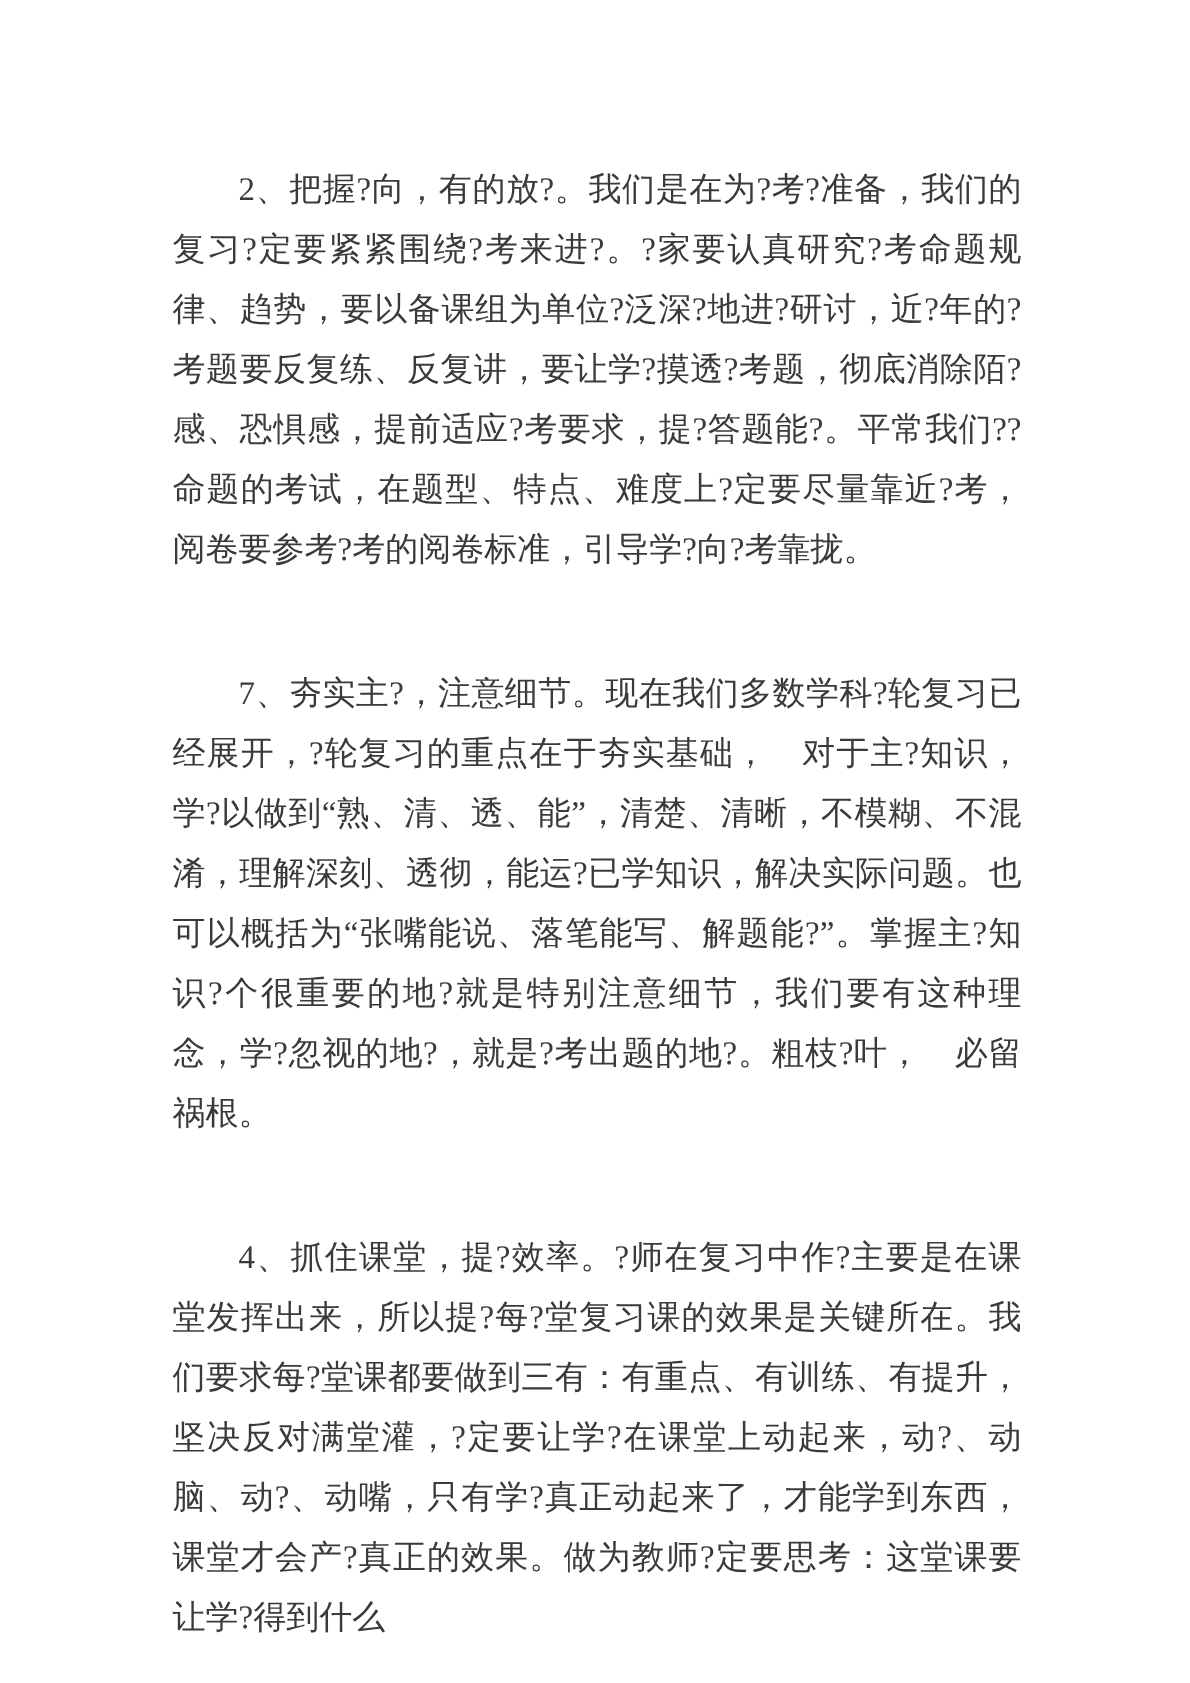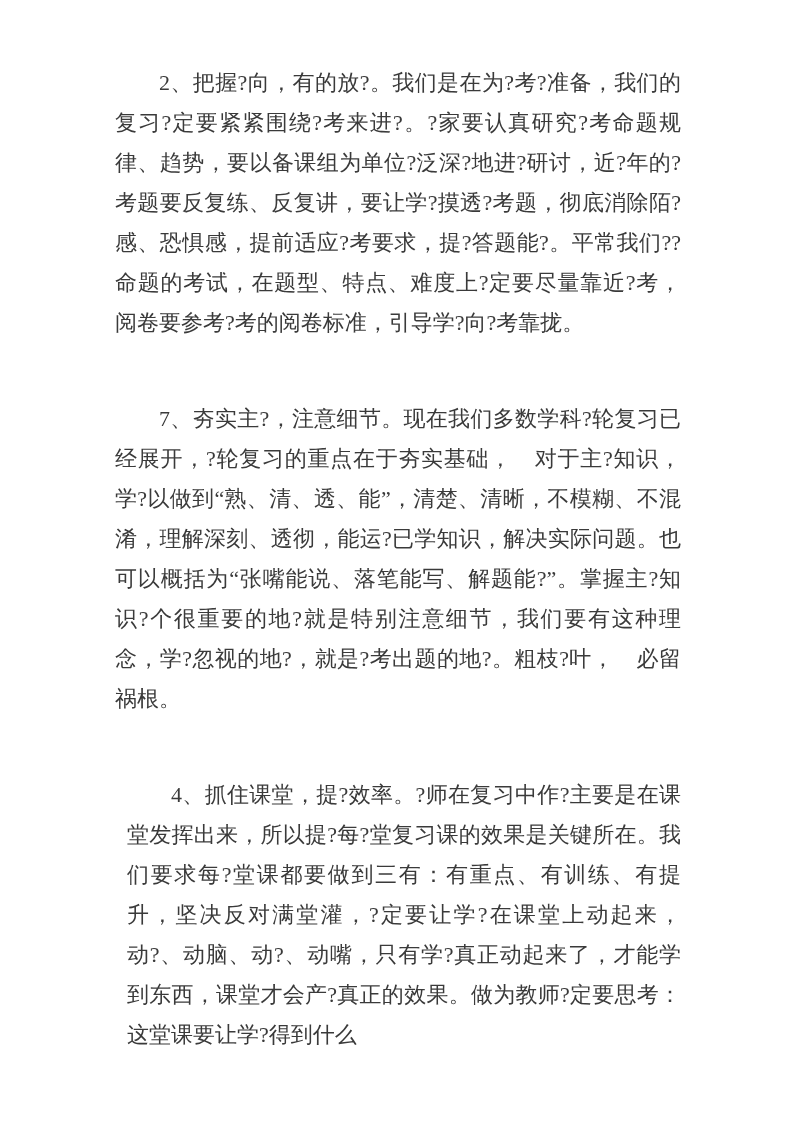--- a/index.html
+++ b/index.html
@@ -10,35 +10,34 @@
   body {
     width: 793px;
     height: 1122px;
     overflow: hidden;
   }
   .page {
     box-sizing: border-box;
     width: 793px;
     height: 1122px;
     background: #ffffff;
-    padding: 63px 112px 0 115px;
+    padding: 106px 112px 0 115px;
   }
   .para {
     font-family: "Liberation Serif", "DejaVu Serif", serif;
     font-size: 22px;
     line-height: 40px;
     color: #3a3a3a;
     text-align: justify;
     text-indent: 44px;
     margin: 0 0 56px 0;
     letter-spacing: 0;
   }
   .para:last-child {
     margin-bottom: 0;
-    margin-left: 12px;
   }
 </style>
 </head>
 <body>
 
 <div class="page">
   <p class="para">2、把握?向，有的放?。我们是在为?考?准备，我们的复习?定要紧紧围绕?考来进?。?家要认真研究?考命题规律、趋势，要以备课组为单位?泛深?地进?研讨，近?年的?考题要反复练、反复讲，要让学?摸透?考题，彻底消除陌?感、恐惧感，提前适应?考要求，提?答题能?。平常我们??命题的考试，在题型、特点、难度上?定要尽量靠近?考，阅卷要参考?考的阅卷标准，引导学?向?考靠拢。</p>
   <p class="para">7、夯实主?，注意细节。现在我们多数学科?轮复习已经展开，?轮复习的重点在于夯实基础，　对于主?知识，学?以做到“熟、清、透、能”，清楚、清晰，不模糊、不混淆，理解深刻、透彻，能运?已学知识，解决实际问题。也可以概括为“张嘴能说、落笔能写、解题能?”。掌握主?知识?个很重要的地?就是特别注意细节，我们要有这种理念，学?忽视的地?，就是?考出题的地?。粗枝?叶，　必留祸根。</p>
   <p class="para">4、抓住课堂，提?效率。?师在复习中作?主要是在课堂发挥出来，所以提?每?堂复习课的效果是关键所在。我们要求每?堂课都要做到三有：有重点、有训练、有提升，坚决反对满堂灌，?定要让学?在课堂上动起来，动?、动脑、动?、动嘴，只有学?真正动起来了，才能学到东西，课堂才会产?真正的效果。做为教师?定要思考：这堂课要让学?得到什么</p>
 </div>

